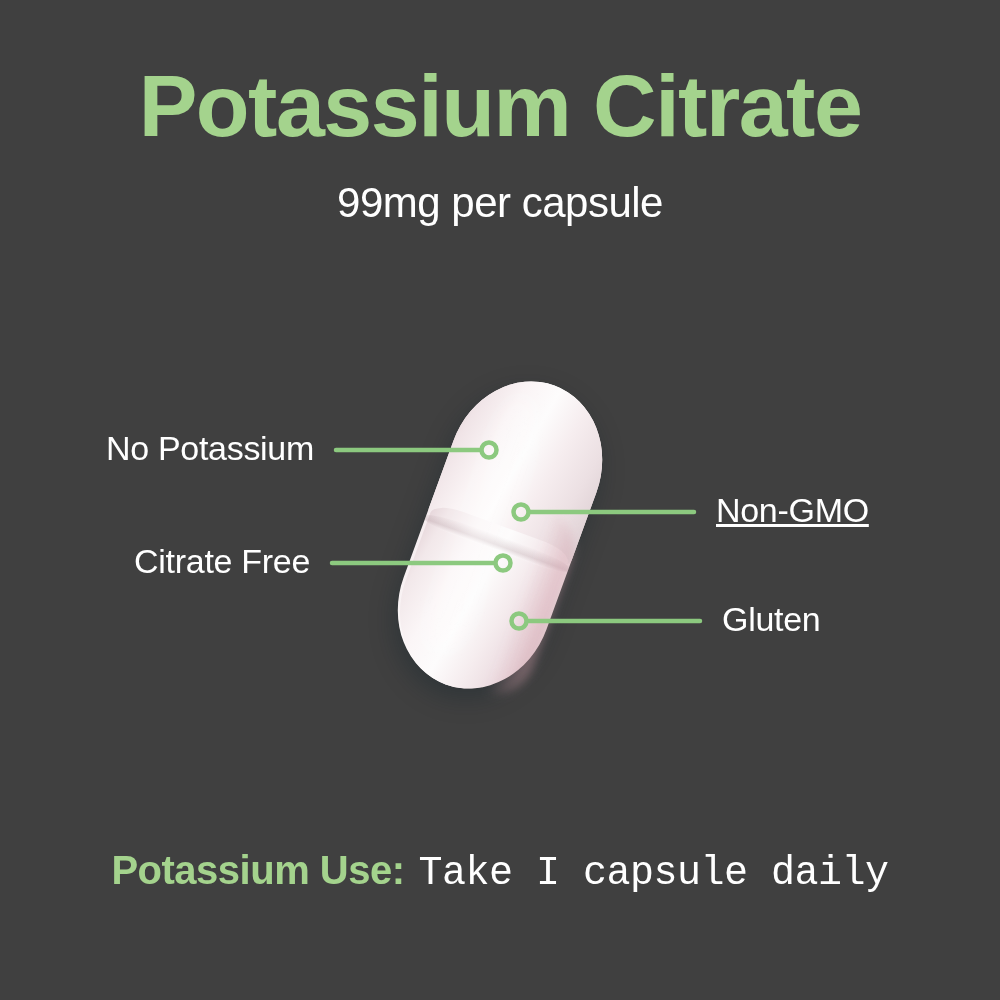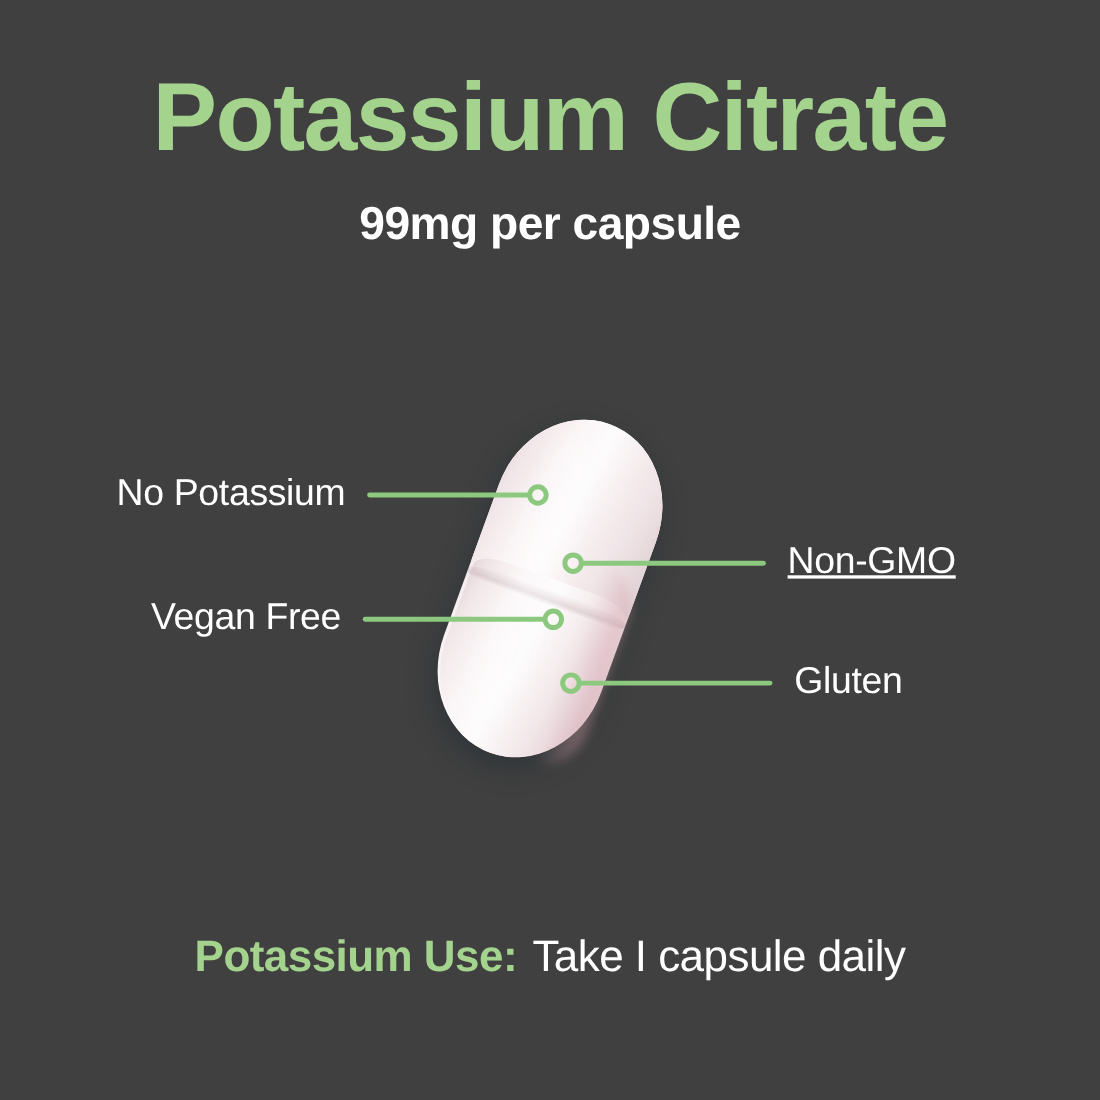--- a/index.html
+++ b/index.html
@@ -47,21 +47,21 @@
   .product-dose {
     margin: 0;
     padding: 0;
     position: absolute;
     top: 182px;
     left: 0;
     width: 1000px;
     font-family: "Liberation Sans", sans-serif;
     font-size: 42px;
     line-height: 1.0;
-    font-weight: 700;
+    font-weight: 400;
     letter-spacing: -0.5px;
     color: #ffffff;
     white-space: nowrap;
   }
 
   
   .capsule-stage {
     position: absolute;
     left: 0;
     top: 0;
@@ -209,21 +209,21 @@
     white-space: nowrap;
   }
   .footer-label {
     font-family: "Liberation Sans", sans-serif;
     font-size: 40px;
     font-weight: 700;
     letter-spacing: -0.5px;
     color: #a4d38d;
   }
   .footer-value {
-    font-family: Liberation Sans, sans-serif;
+    font-family: Liberation Mono, monospace;
     font-size: 40px;
     font-weight: 400;
     letter-spacing: -0.5px;
     color: #ffffff;
     margin-left: 14px;
   }
 </style>
 </head>
 <body>
 
@@ -257,21 +257,21 @@
           <circle cx="503" cy="563" r="7.5" fill="none" stroke="#8cc97f" stroke-width="4.5"></circle>
           <line x1="700" y1="621" x2="528" y2="621" stroke="#8cc97f" stroke-width="4.5" stroke-linecap="round"></line>
           <circle cx="519" cy="621" r="7.5" fill="none" stroke="#8cc97f" stroke-width="4.5"></circle>
         </g>
     </svg>
   </div>
 
   <div id="callout-labels">
       <div class="callout-label label-left" style="left: 314px; top: 448px;">No Potassium</div>
       <div class="callout-label label-right" style="left: 716px; top: 510px; text-decoration: underline;">Non-GMO</div>
-      <div class="callout-label label-left" style="left: 310px; top: 561px;">Vegan Free</div>
+      <div class="callout-label label-left" style="left: 310px; top: 561px;">Citrate Free</div>
       <div class="callout-label label-right" style="left: 722px; top: 619px;">Gluten</div>
     </div>
 
   <div class="footer">
     <span class="footer-label">Potassium Use:</span><span class="footer-value">Take I capsule daily</span>
   </div>
 
 </div>
 
 </body></html>

